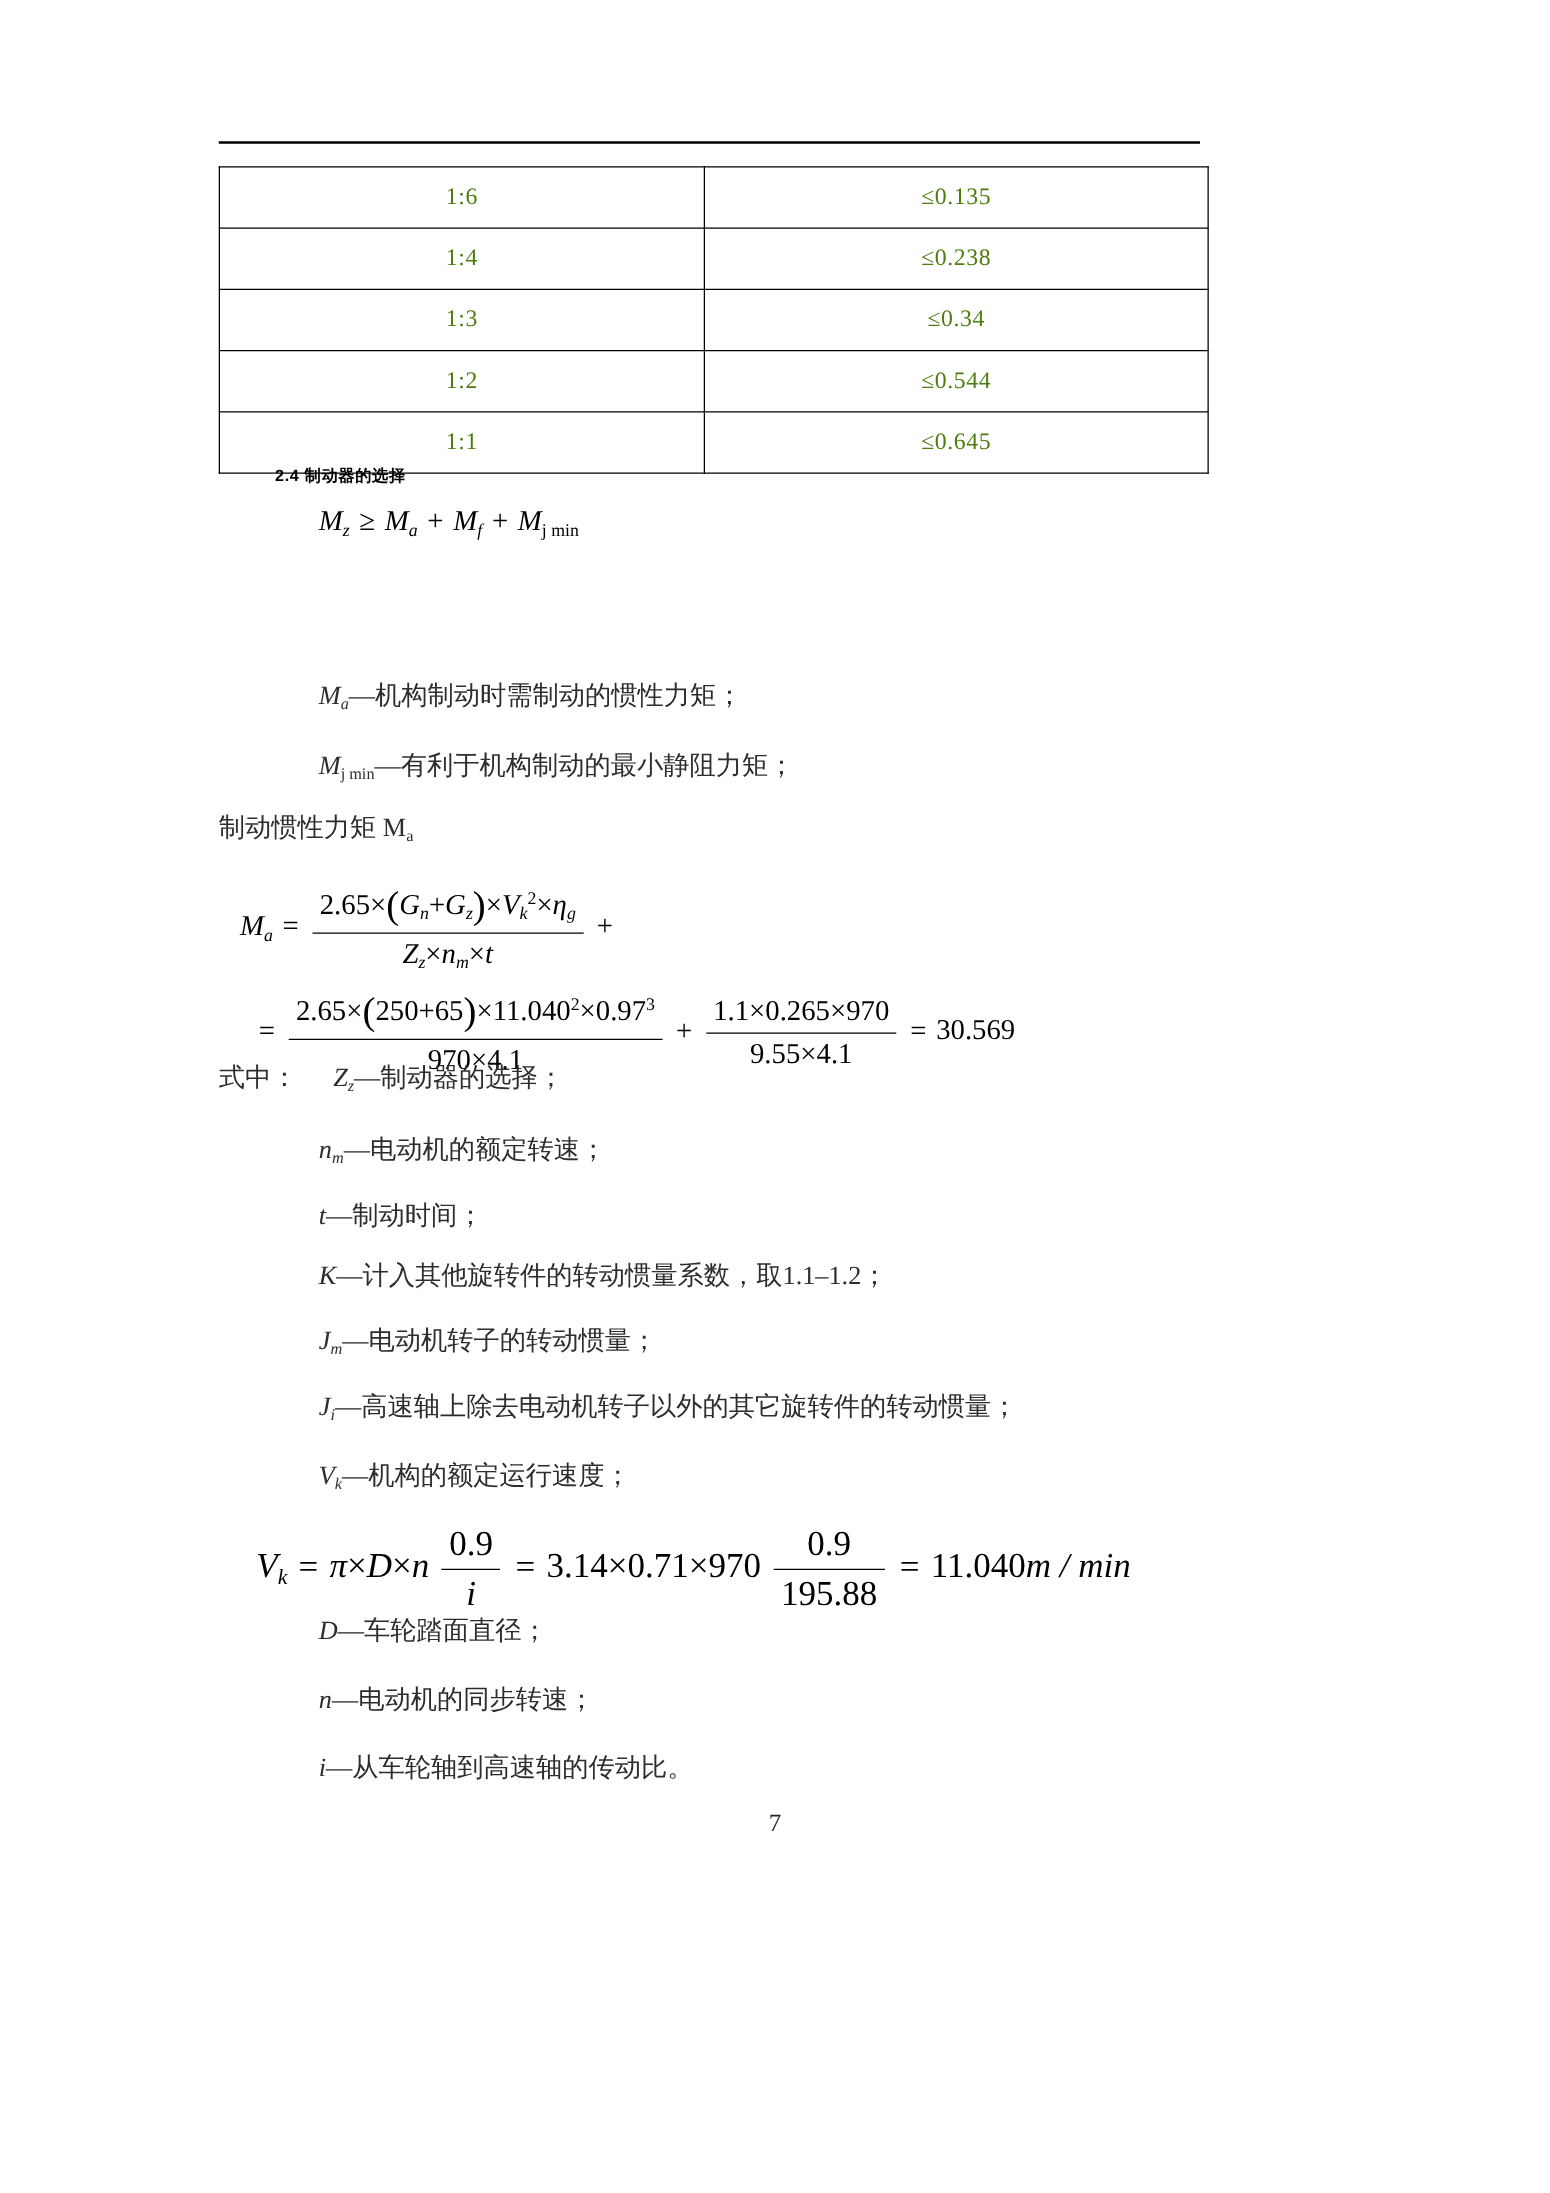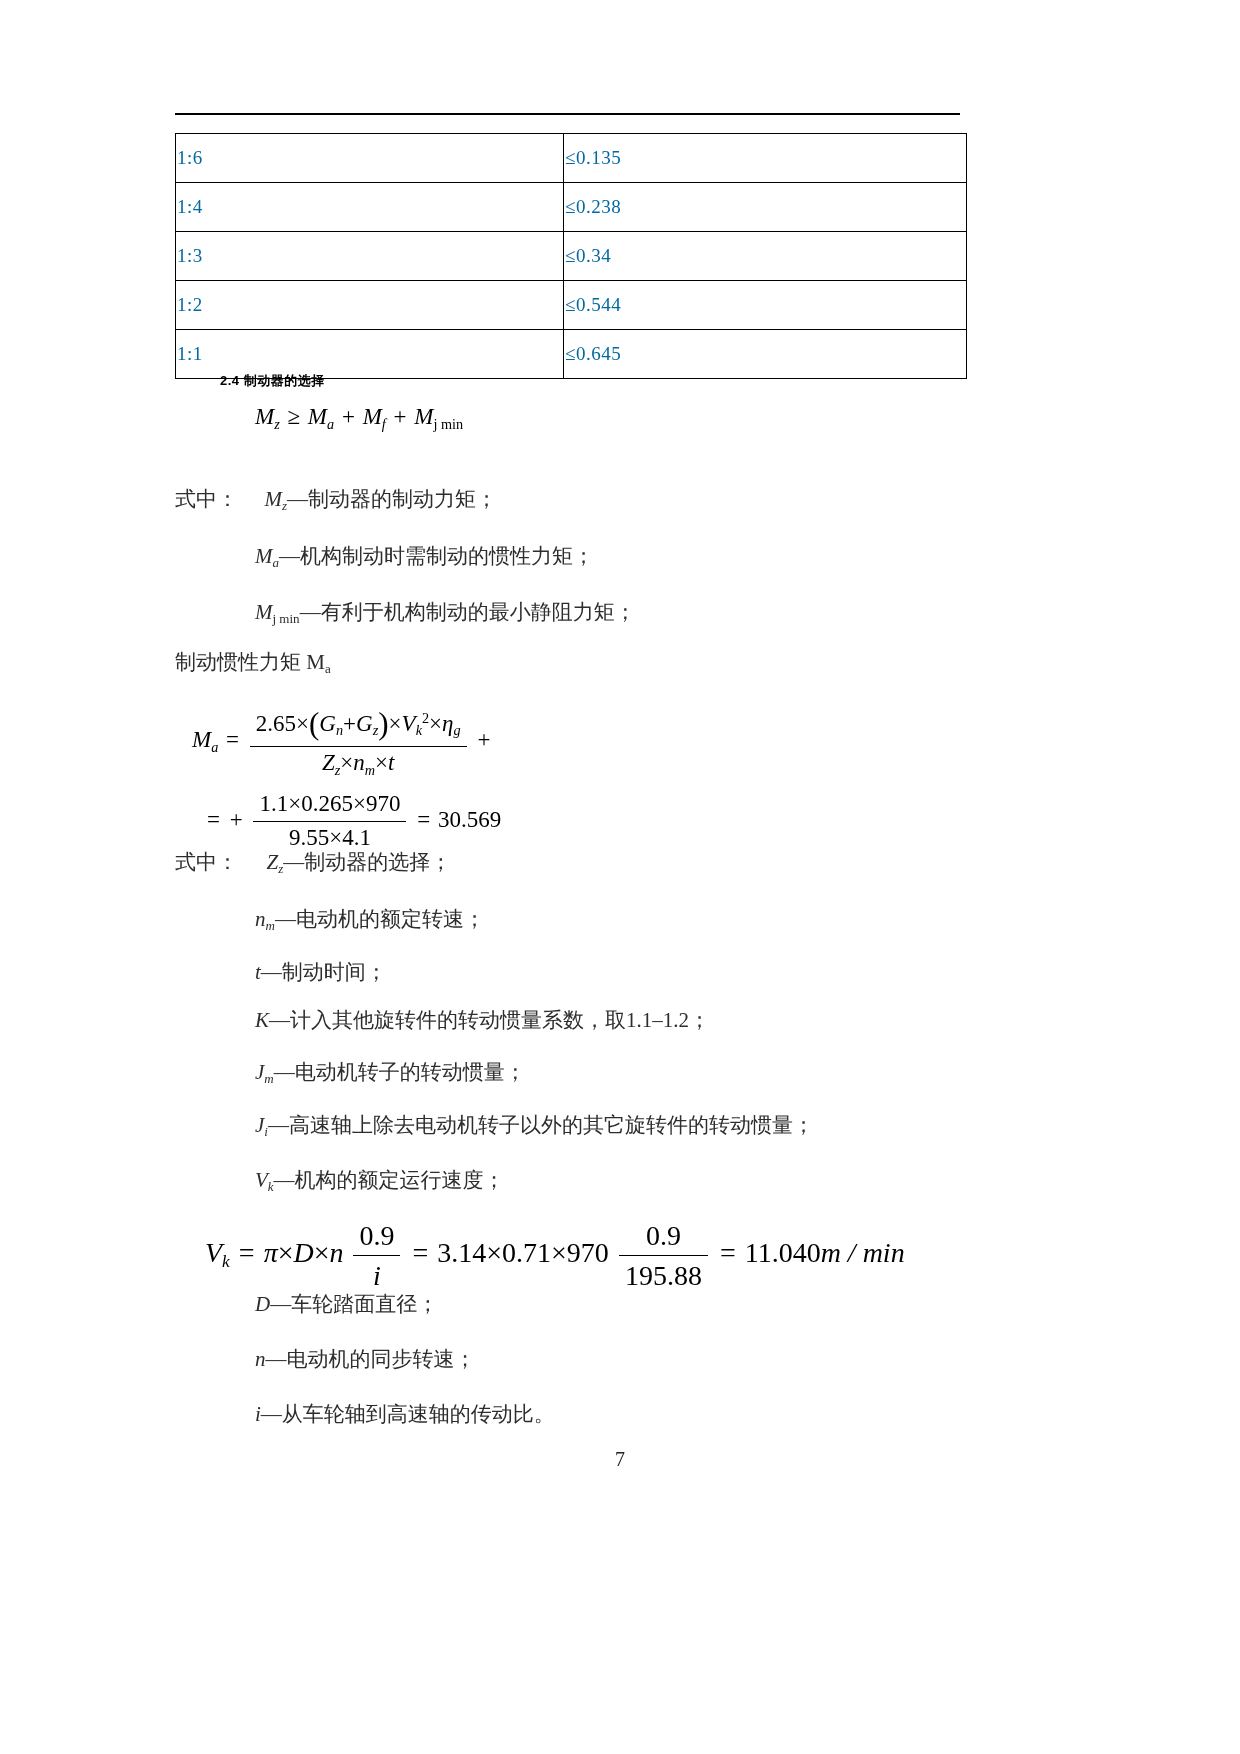--- a/index.html
+++ b/index.html
@@ -38,25 +38,25 @@
     position: absolute;
     left: 175px;
     top: 133px;
     width: 785px;
     border-collapse: collapse;
     table-layout: fixed;
   }
   .ratio-table td {
     border: 1.6px solid #000;
     height: 46px;
-    text-align: left;
+    text-align: center;
     vertical-align: middle;
     font-family: "Liberation Serif", "DejaVu Serif", serif;
     font-size: 19px;
-    color: #0369a1;
+    color: #4d7c0f;
     letter-spacing: 0.5px;
   }
   .ratio-table td.col-a { width: 385px; }
   .ratio-table td.col-b { width: 400px; }
 
   
   .heading {
     position: absolute;
     left: 220px;
     top: 372px;
@@ -179,25 +179,20 @@
   <div class="formula" style="left:255px; top:404px;text-align:right;">
     <i class="v">M</i><span class="sub">z</span>
     <span class="op">≥</span>
     <i class="v">M</i><span class="sub">a</span>
     <span class="op">+</span>
     <i class="v">M</i><span class="sub">f</span>
     <span class="op">+</span>
     <i class="v">M</i><span class="sub-up">j min</span>
   </div>
 
-  <div class="para" style="left:175px; top:485px;">
-    <span>式中：</span>
-    <span style="display:inline-block;width:16px"></span>
-    <i class="v">M</i><span class="sub">z</span><span class="cn">—制动器的制动力矩；</span>
-  </div>
 
   <div class="para" style="left:255px; top:542px;">
     <i class="v">M</i><span class="sub">a</span><span class="cn">—机构制动时需制动的惯性力矩；</span>
   </div>
 
   <div class="para" style="left:255px; top:598px;">
     <i class="v">M</i><span class="sub-up">j min</span><span class="cn">—有利于机构制动的最小静阻力矩；</span>
   </div>
 
   <div class="para" style="left:175px; top:648px;">
@@ -209,20 +204,24 @@
     <span class="op">=</span>
     <span class="frac">
       <span class="num"><span>2.65×</span><span class="paren-big">(</span><i class="v">G</i><span class="sub">n</span><span>+</span><i class="v">G</i><span class="sub">z</span><span class="paren-big">)</span><span>×</span><i class="v">V</i><span class="sub">k</span><span class="sup">2</span><span>×</span><i class="v">η</i><span class="sub">g</span></span>
       <span class="den"><i class="v">Z</i><span class="sub">z</span><span>×</span><i class="v">n</i><span class="sub">m</span><span>×</span><i class="v">t</i></span>
     </span>
     <span class="op">+</span>
   </div>
 
   <div class="formula" style="left:205px; top:790px; font-size:23px;">
     <span class="op">=</span>
+    <span class="frac">
+      <span class="num"><span>2.65×</span><span class="paren-big">(</span><span>250</span><span>+</span><span>65</span><span class="paren-big">)</span><span>×</span><span>11.040</span><span class="sup">2</span><span>×</span><span>0.97</span><span class="sup">3</span></span>
+      <span class="den">970×4.1</span>
+    </span>
     <span class="op">+</span>
     <span class="frac">
       <span class="num">1.1×0.265×970</span>
       <span class="den">9.55×4.1</span>
     </span>
     <span class="op">=</span>
     <span>30.569</span>
   </div>
 
   <div class="para" style="left:175px; top:848px;">

